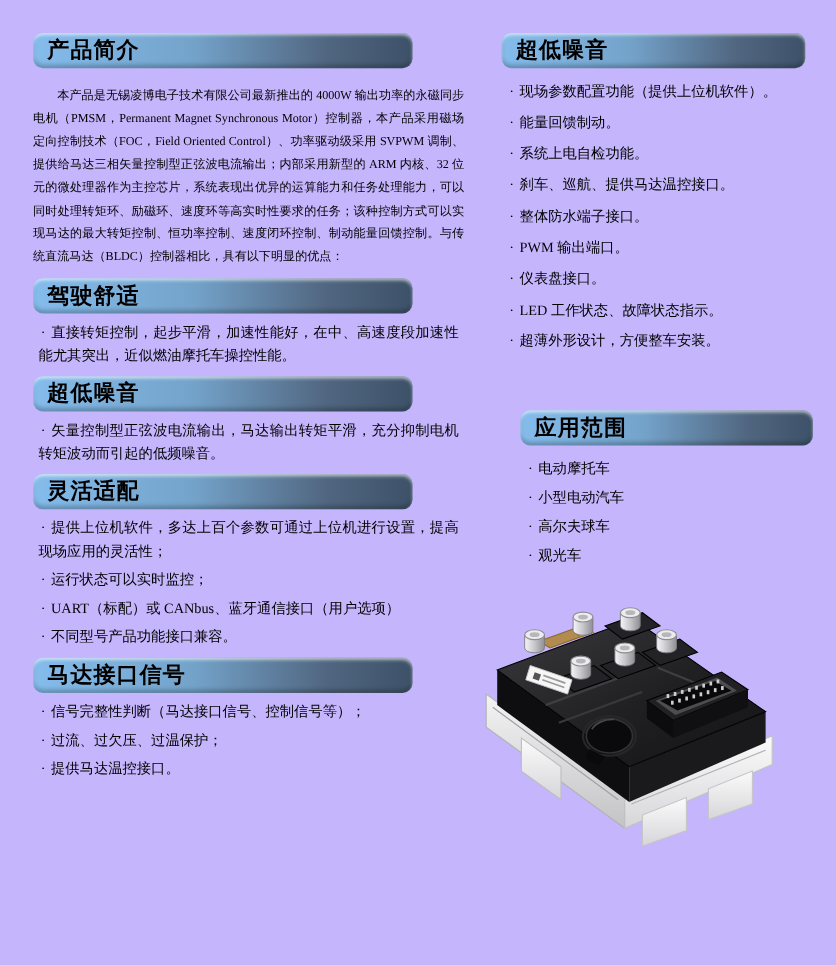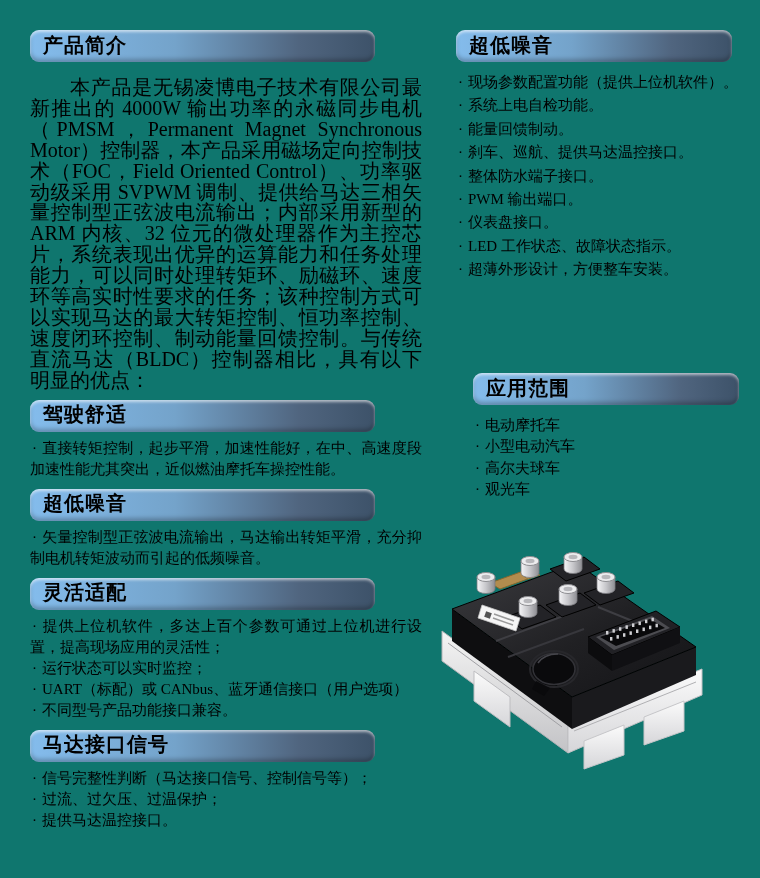--- a/index.html
+++ b/index.html
@@ -1,34 +1,34 @@
 <!DOCTYPE html>
 <html><head>
 <meta charset="utf-8">
 <style>
   html,body{margin:0;padding:0;background:#ffffff;}
   body{width:760px;height:878px;font-family:"Liberation Serif","DejaVu Serif",serif;color:#000;}
-  .page{position:relative;width:760px;height:878px;background:#0f766e;overflow:hidden;}
+  .page{position:relative;width:760px;height:878px;background:#c4b5fd;overflow:hidden;}
   .col-left{position:absolute;left:30px;top:30px;width:392px;}
   .col-right{position:absolute;left:456px;top:30px;width:296px;}
 
   .bar{
     width:345px;height:32px;border-radius:9px;box-sizing:border-box;
     background:linear-gradient(90deg,#84bcec 0%,#74a3ca 42%,#50657f 78%,#3d5269 100%);
     box-shadow:inset 0 2px 3px rgba(255,255,255,.6), inset 0 -3px 4px rgba(0,0,0,.25);
     display:flex;align-items:center;padding:0 0 2px 13px;
     font-family:"Liberation Sans","DejaVu Sans",sans-serif;
     font-weight:700;font-size:20px;letter-spacing:1px;color:#000;
   }
   .col-right .bar{width:276px;}
   .col-right .bar.apps{width:266px;}
 
-  .intro-para{margin:15px 0 9px;font-size:20px;line-height:20.9px;text-align:justify;text-indent:2em;}
-
-  .bullet{margin:0;font-size:15px;text-align:justify;}
+  .intro-para{margin:15px 0 9px;font-size:11px;line-height:20.9px;text-align:justify;text-indent:2em;}
+
+  .bullet{margin:5px;font-size:13px;text-align:justify;}
   .col-left .bullet{line-height:21px;font-family:Liberation Serif, serif;}
   .dot{padding:0 5px 0 2px;}
   .sec-bullets{margin:6px 0 9px;}
 
   #features-list{margin-top:9px;}
   #features-list .bullet{line-height:23.4px;}
   .apps-block{position:absolute;left:17px;top:343px;width:296px;}
   #apps-list{margin-top:10px;}
   #apps-list .bullet{line-height:21.3px;}
 
@@ -77,22 +77,22 @@
         </div>
       </div>
   </div>
 
   <div class="col-right">
     <div class="bar">
       <span>超低噪音</span>
     </div>
     <div id="features-list">
         <p class="bullet"><span class="dot">·</span><span>现场参数配置功能（提供上位机软件）。</span></p>
+        <p class="bullet"><span class="dot">·</span><span>能量回馈制动。</span></p>
         <p class="bullet"><span class="dot">·</span><span>系统上电自检功能。</span></p>
-        <p class="bullet"><span class="dot">·</span><span>能量回馈制动。</span></p>
         <p class="bullet"><span class="dot">·</span><span>刹车、巡航、提供马达温控接口。</span></p>
         <p class="bullet"><span class="dot">·</span><span>整体防水端子接口。</span></p>
         <p class="bullet"><span class="dot">·</span><span>PWM 输出端口。</span></p>
         <p class="bullet"><span class="dot">·</span><span>仪表盘接口。</span></p>
         <p class="bullet"><span class="dot">·</span><span>LED 工作状态、故障状态指示。</span></p>
         <p class="bullet"><span class="dot">·</span><span>超薄外形设计，方便整车安装。</span></p>
       </div>
 
     <div class="apps-block">
       <div class="bar apps">

